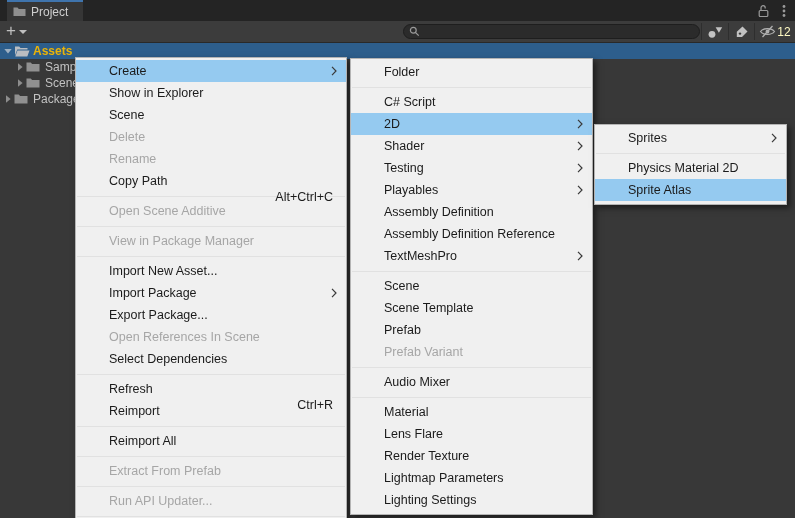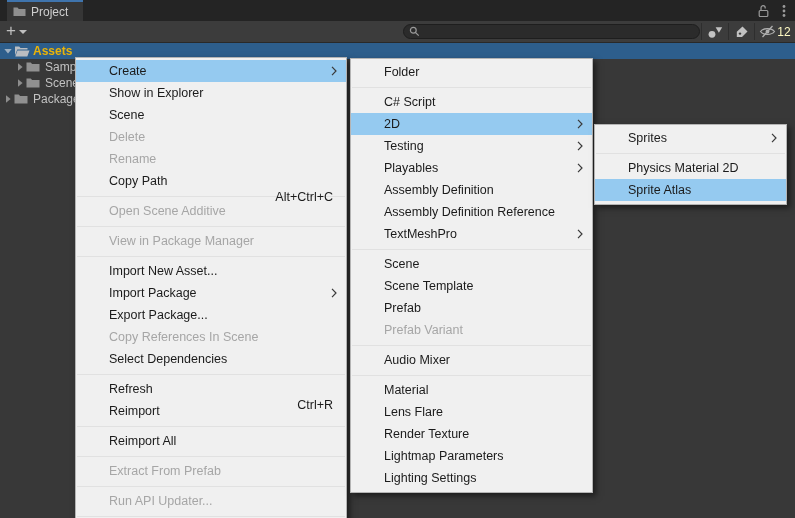--- a/index.html
+++ b/index.html
@@ -194,38 +194,41 @@
       <div class="msep"></div>
       <div class="mi dis"><span>Open Scene Additive</span></div>
       <div class="msep"></div>
       <div class="mi dis"><span>View in Package Manager</span></div>
       <div class="msep"></div>
       <div class="mi"><span>Import New Asset...</span></div>
       <div class="mi"><span>Import Package</span><span class="arr"><svg width="6" height="10" viewBox="0 0 6 10">
             <path d="M1 0.8 L5 5 L1 9.2" fill="none" stroke="#3a3a3a" stroke-width="1.2"></path>
           </svg></span></div>
       <div class="mi"><span>Export Package...</span></div>
-      <div class="mi dis"><span>Copy References In Scene</span></div>
+      <div class="mi dis"><span>Open References In Scene</span></div>
       <div class="mi"><span>Select Dependencies</span></div>
       <div class="msep"></div>
       <div class="mi"><span>Refresh</span><span class="sc">Ctrl+R</span></div>
       <div class="mi"><span>Reimport</span></div>
       <div class="msep"></div>
       <div class="mi"><span>Reimport All</span></div>
       <div class="msep"></div>
       <div class="mi dis"><span>Extract From Prefab</span></div>
       <div class="msep"></div>
       <div class="mi dis"><span>Run API Updater...</span></div>
       <div class="msep"></div>
     </div>
   <div class="menu" id="menu-create">
       <div class="mi"><span>Folder</span></div>
       <div class="msep"></div>
       <div class="mi"><span>C# Script</span></div>
       <div class="mi hl"><span>2D</span><span class="arr"><svg width="6" height="10" viewBox="0 0 6 10">
+            <path d="M1 0.8 L5 5 L1 9.2" fill="none" stroke="#3a3a3a" stroke-width="1.2"></path>
+          </svg></span></div>
+      <div class="mi"><span>Shader</span><span class="arr"><svg width="6" height="10" viewBox="0 0 6 10">
             <path d="M1 0.8 L5 5 L1 9.2" fill="none" stroke="#3a3a3a" stroke-width="1.2"></path>
           </svg></span></div>
       <div class="mi"><span>Testing</span><span class="arr"><svg width="6" height="10" viewBox="0 0 6 10">
             <path d="M1 0.8 L5 5 L1 9.2" fill="none" stroke="#3a3a3a" stroke-width="1.2"></path>
           </svg></span></div>
       <div class="mi"><span>Playables</span><span class="arr"><svg width="6" height="10" viewBox="0 0 6 10">
             <path d="M1 0.8 L5 5 L1 9.2" fill="none" stroke="#3a3a3a" stroke-width="1.2"></path>
           </svg></span></div>
       <div class="mi"><span>Assembly Definition</span></div>
       <div class="mi"><span>Assembly Definition Reference</span></div>

